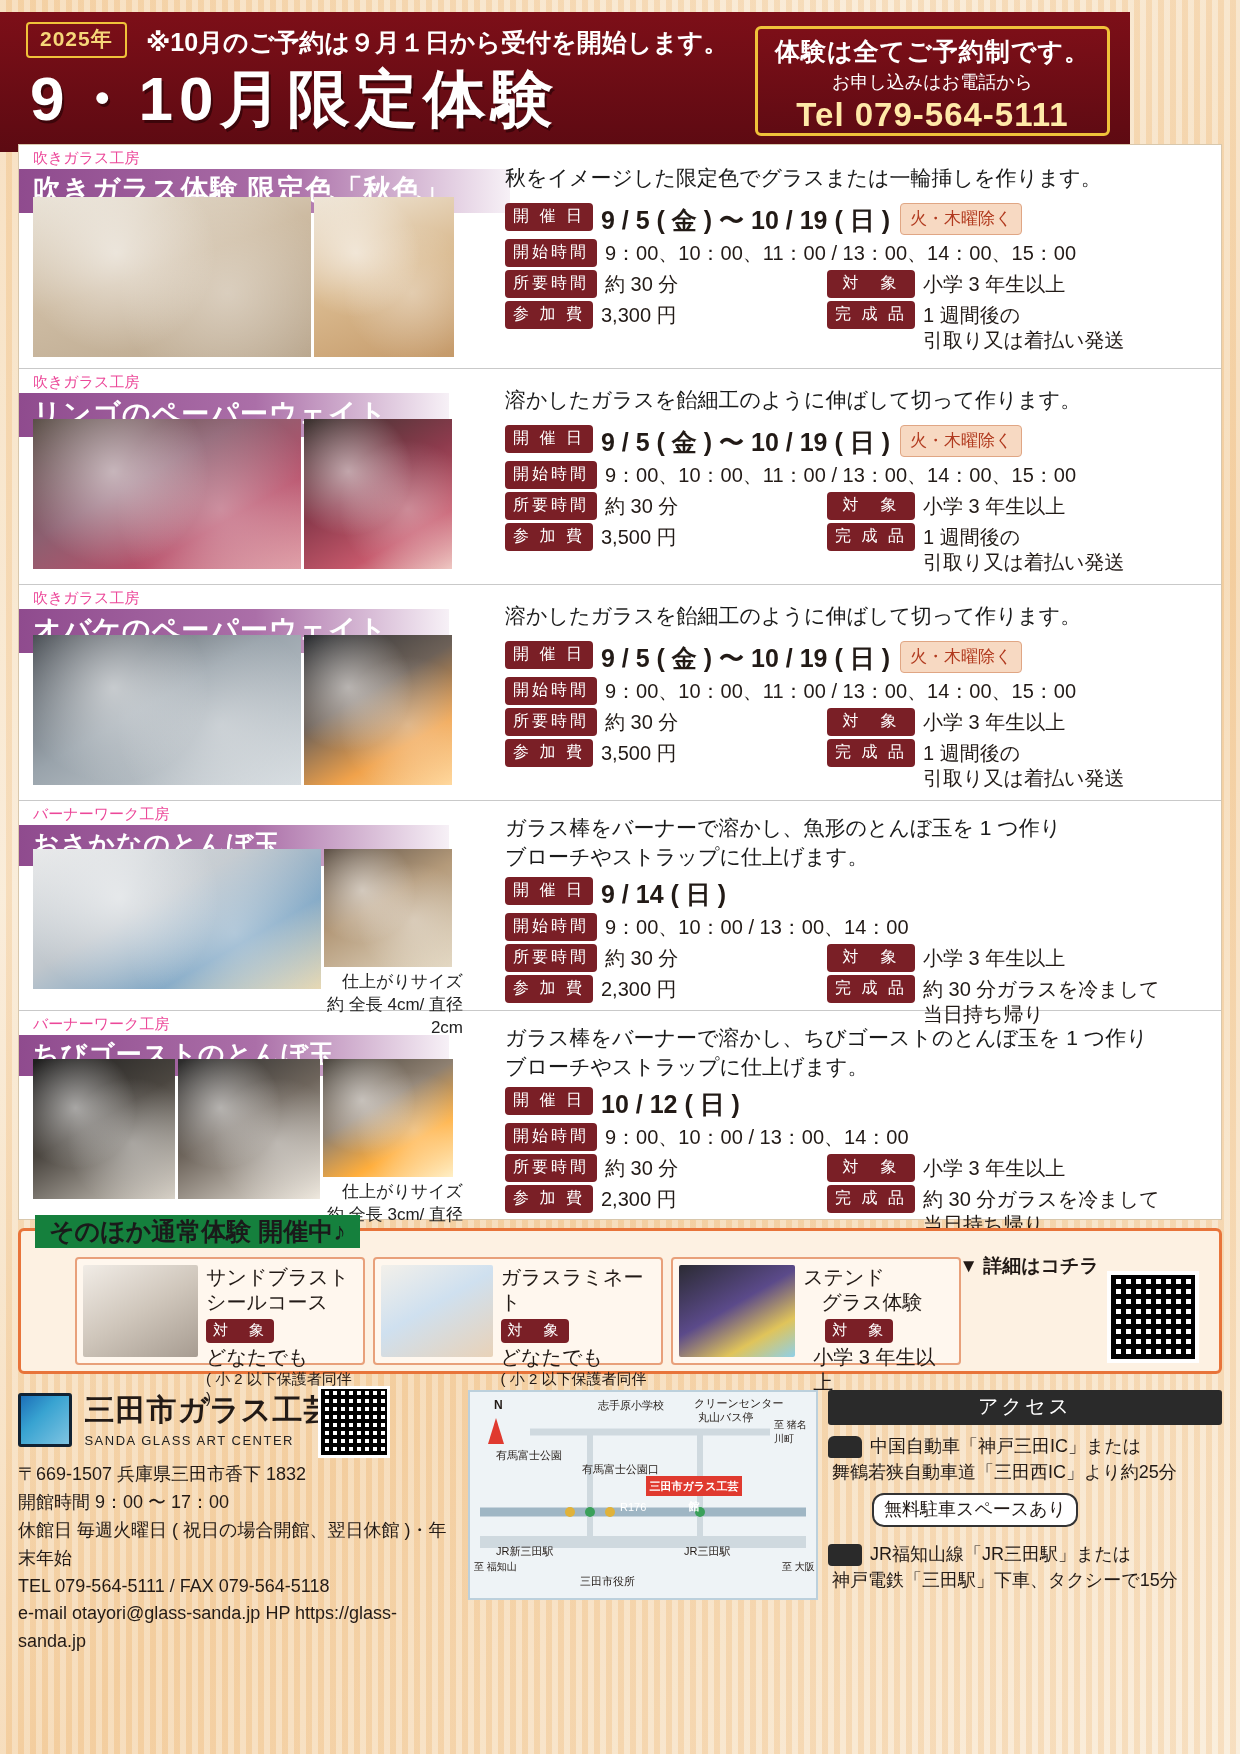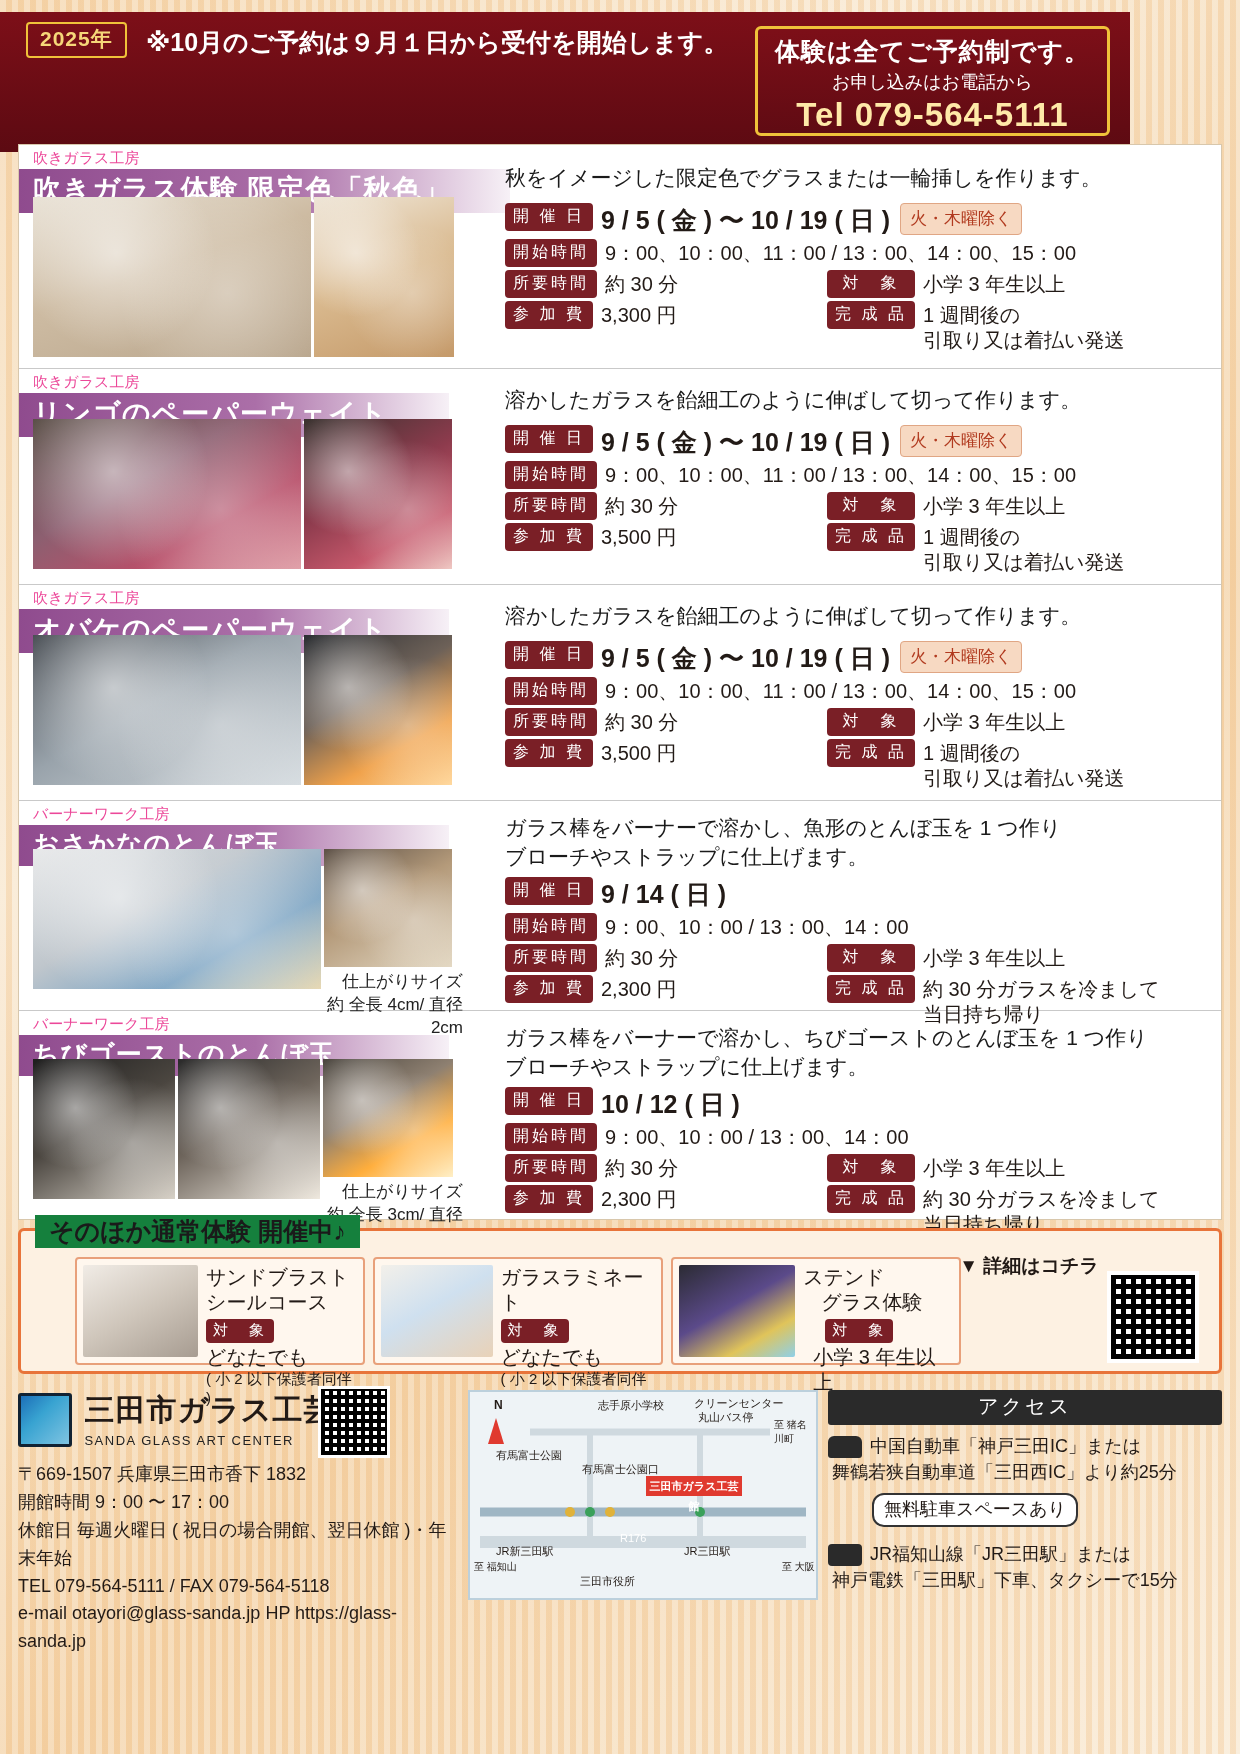--- a/index.html
+++ b/index.html
@@ -179,20 +179,21 @@
   .ico.train { background:#2a2a2a; border-radius:4px;}
 </style>
 </head>
 <body>
 
 <div class="page">
 
   <div class="header">
     <div class="year-badge">2025年</div>
     <div class="notice">※10月のご予約は９月１日から受付を開始します。</div>
+    <div class="main-title">9・10月限定体験</div>
     <div class="tel-box">
       <div class="l1">体験は全てご予約制です。</div>
       <div class="l2">お申し込みはお電話から</div>
       <div class="l3">Tel 079-564-5111</div>
     </div>
   </div>
 
   <div class="panel">
 
     <div class="row" style="height:224px;">
@@ -512,21 +513,21 @@
         <circle cx="230" cy="120" r="5" fill="#3aa05a"></circle>
         <polygon points="26,26 34,52 18,52" fill="#e03a2f"></polygon>
       </svg>
       <div style="position:absolute; left:176px; top:84px; width:96px; text-align:center; font-size:11px; color:#fff; font-weight:bold; line-height:20px;">三田市ガラス工芸館</div>
       <div style="position:absolute; left:128px; top:6px; font-size:11px;">志手原小学校</div>
       <div style="position:absolute; left:224px; top:4px; font-size:11px;">クリーンセンター</div>
       <div style="position:absolute; left:228px; top:18px; font-size:11px;">丸山バス停</div>
       <div style="position:absolute; left:26px; top:56px; font-size:11px;">有馬富士公園</div>
       <div style="position:absolute; left:112px; top:70px; font-size:11px;">有馬富士公園口</div>
       <div style="position:absolute; left:304px; top:26px; font-size:10px;">至 猪名川町</div>
-      <div style="position:absolute; left:150px; top:140px; font-size:11px; color:#fff;">R176</div>
+      <div style="position:absolute; left:150px; top:109px; font-size:11px; color:#fff;">R176</div>
       <div style="position:absolute; left:26px; top:152px; font-size:11px;">JR新三田駅</div>
       <div style="position:absolute; left:214px; top:152px; font-size:11px;">JR三田駅</div>
       <div style="position:absolute; left:110px; top:182px; font-size:11px;">三田市役所</div>
       <div style="position:absolute; left:4px; top:168px; font-size:10px;">至 福知山</div>
       <div style="position:absolute; left:312px; top:168px; font-size:10px;">至 大阪</div>
       <div style="position:absolute; left:24px; top:6px; font-size:12px; font-weight:bold;">N</div>
     </div>
 
     <div class="access">
       <div class="access-title">アクセス</div>

